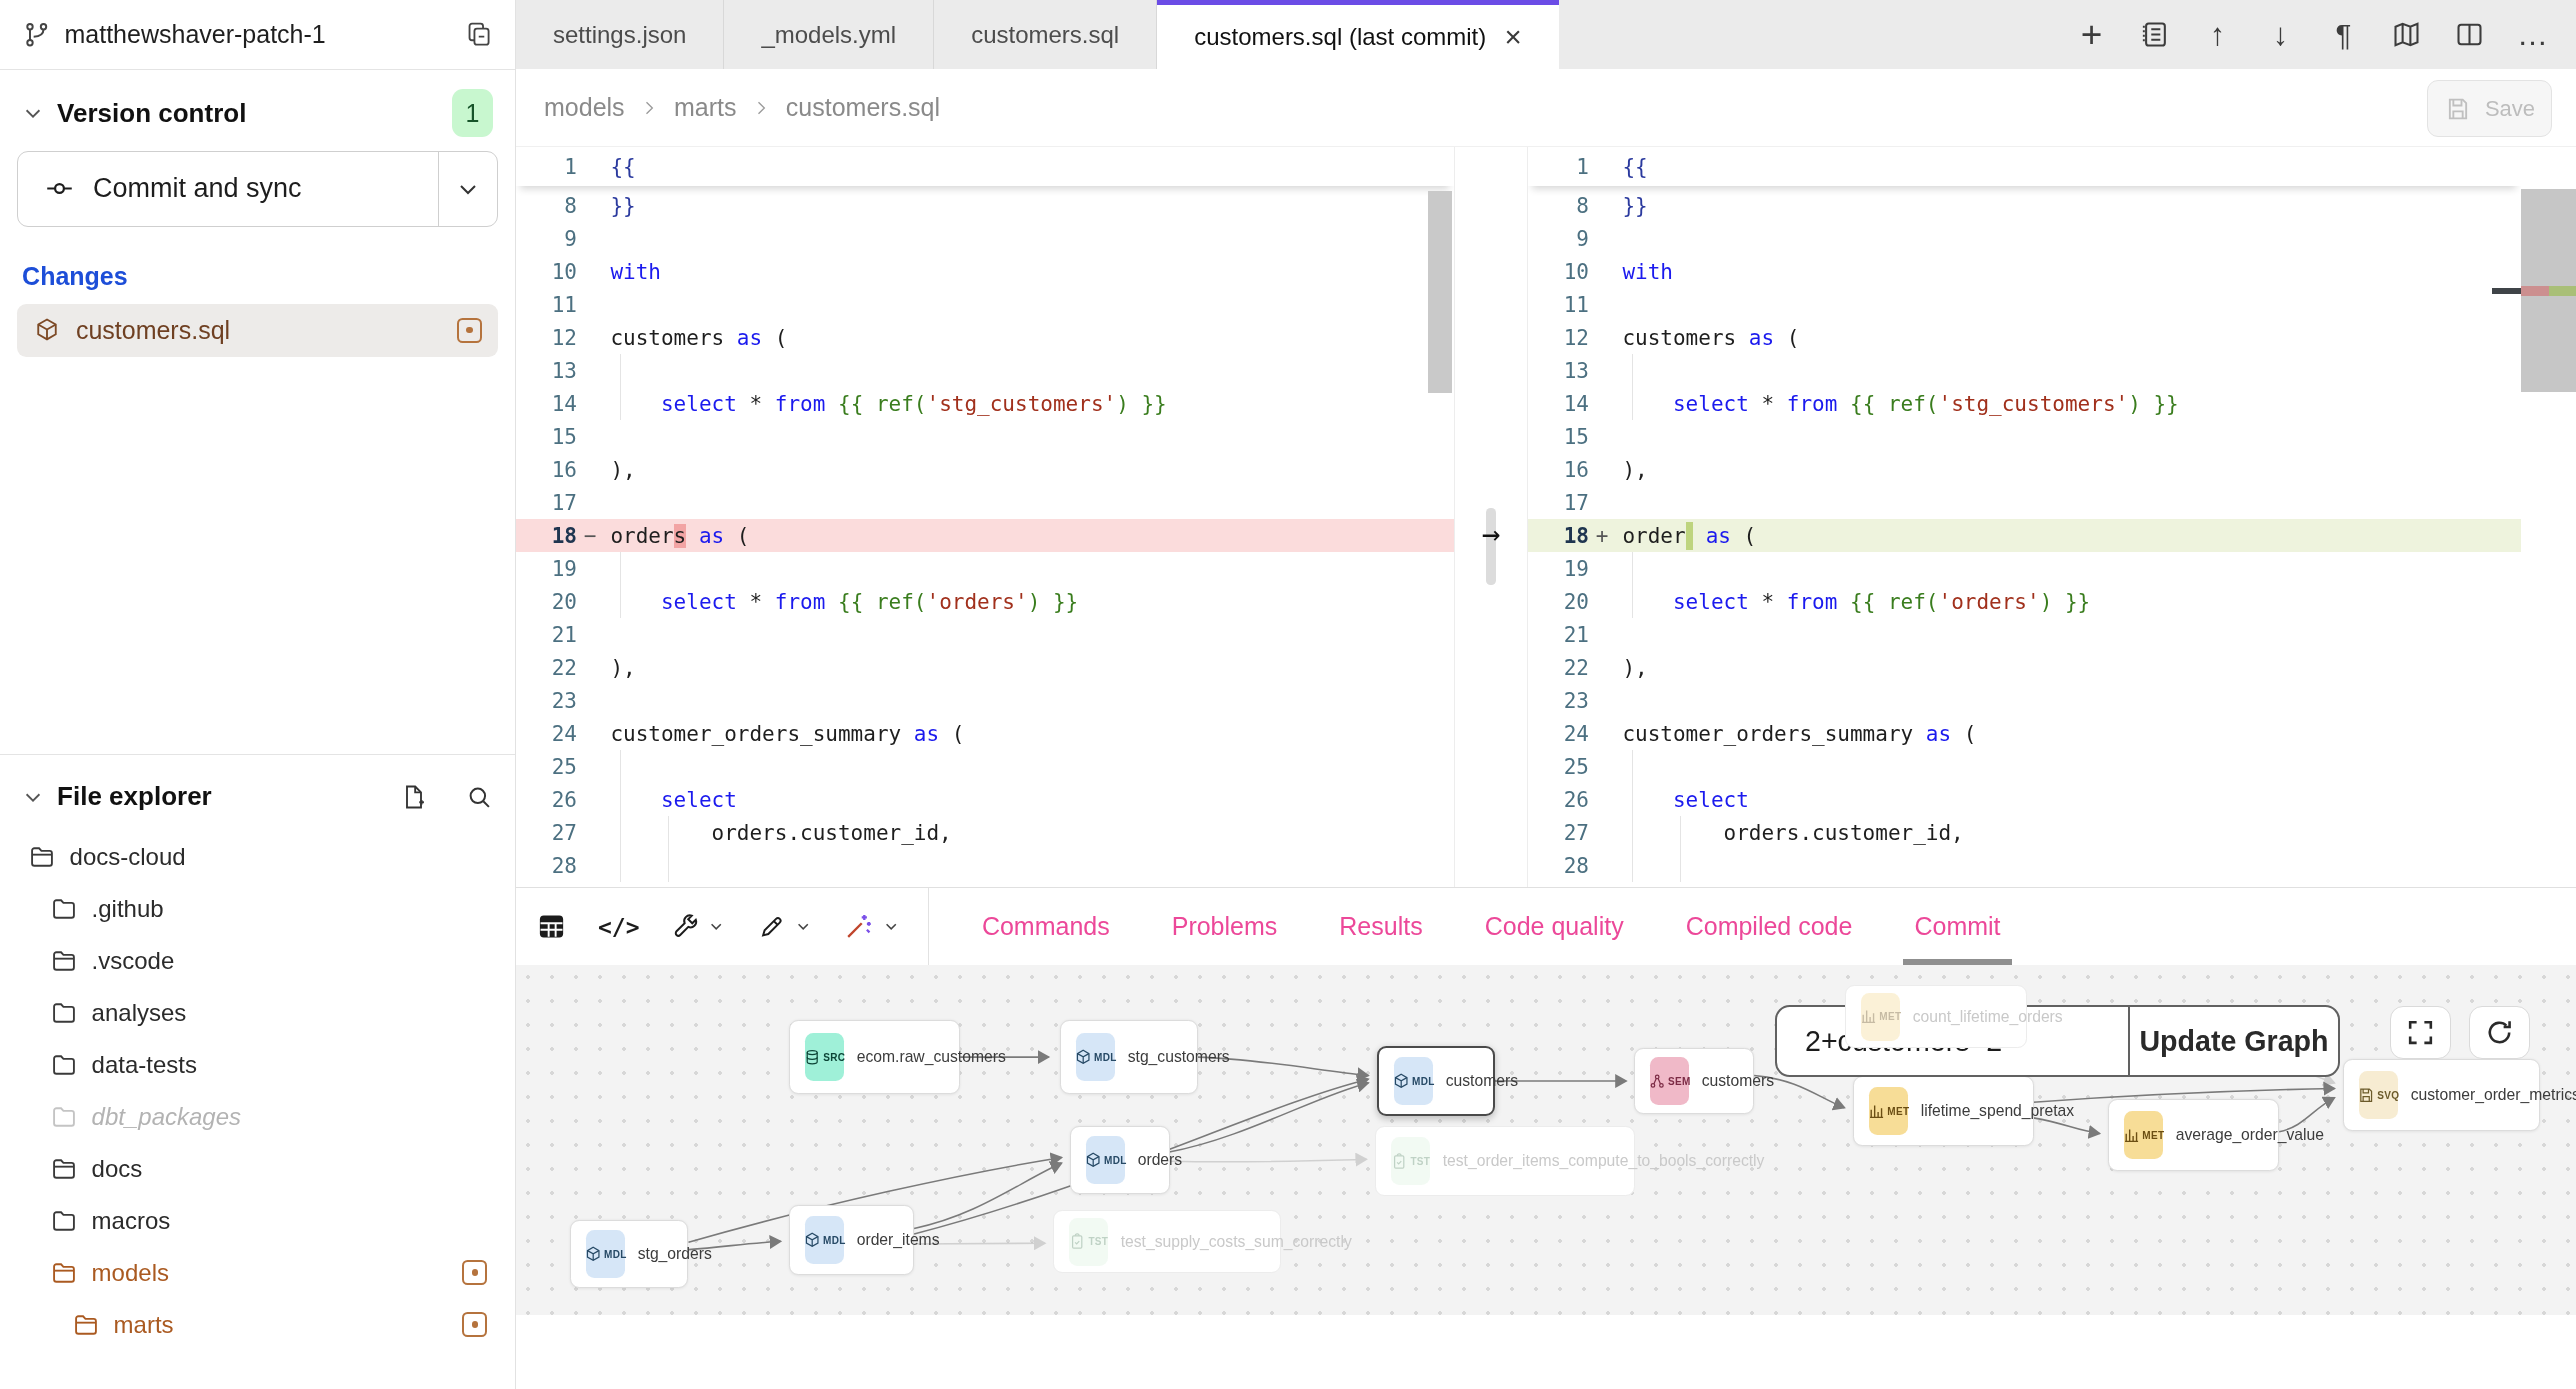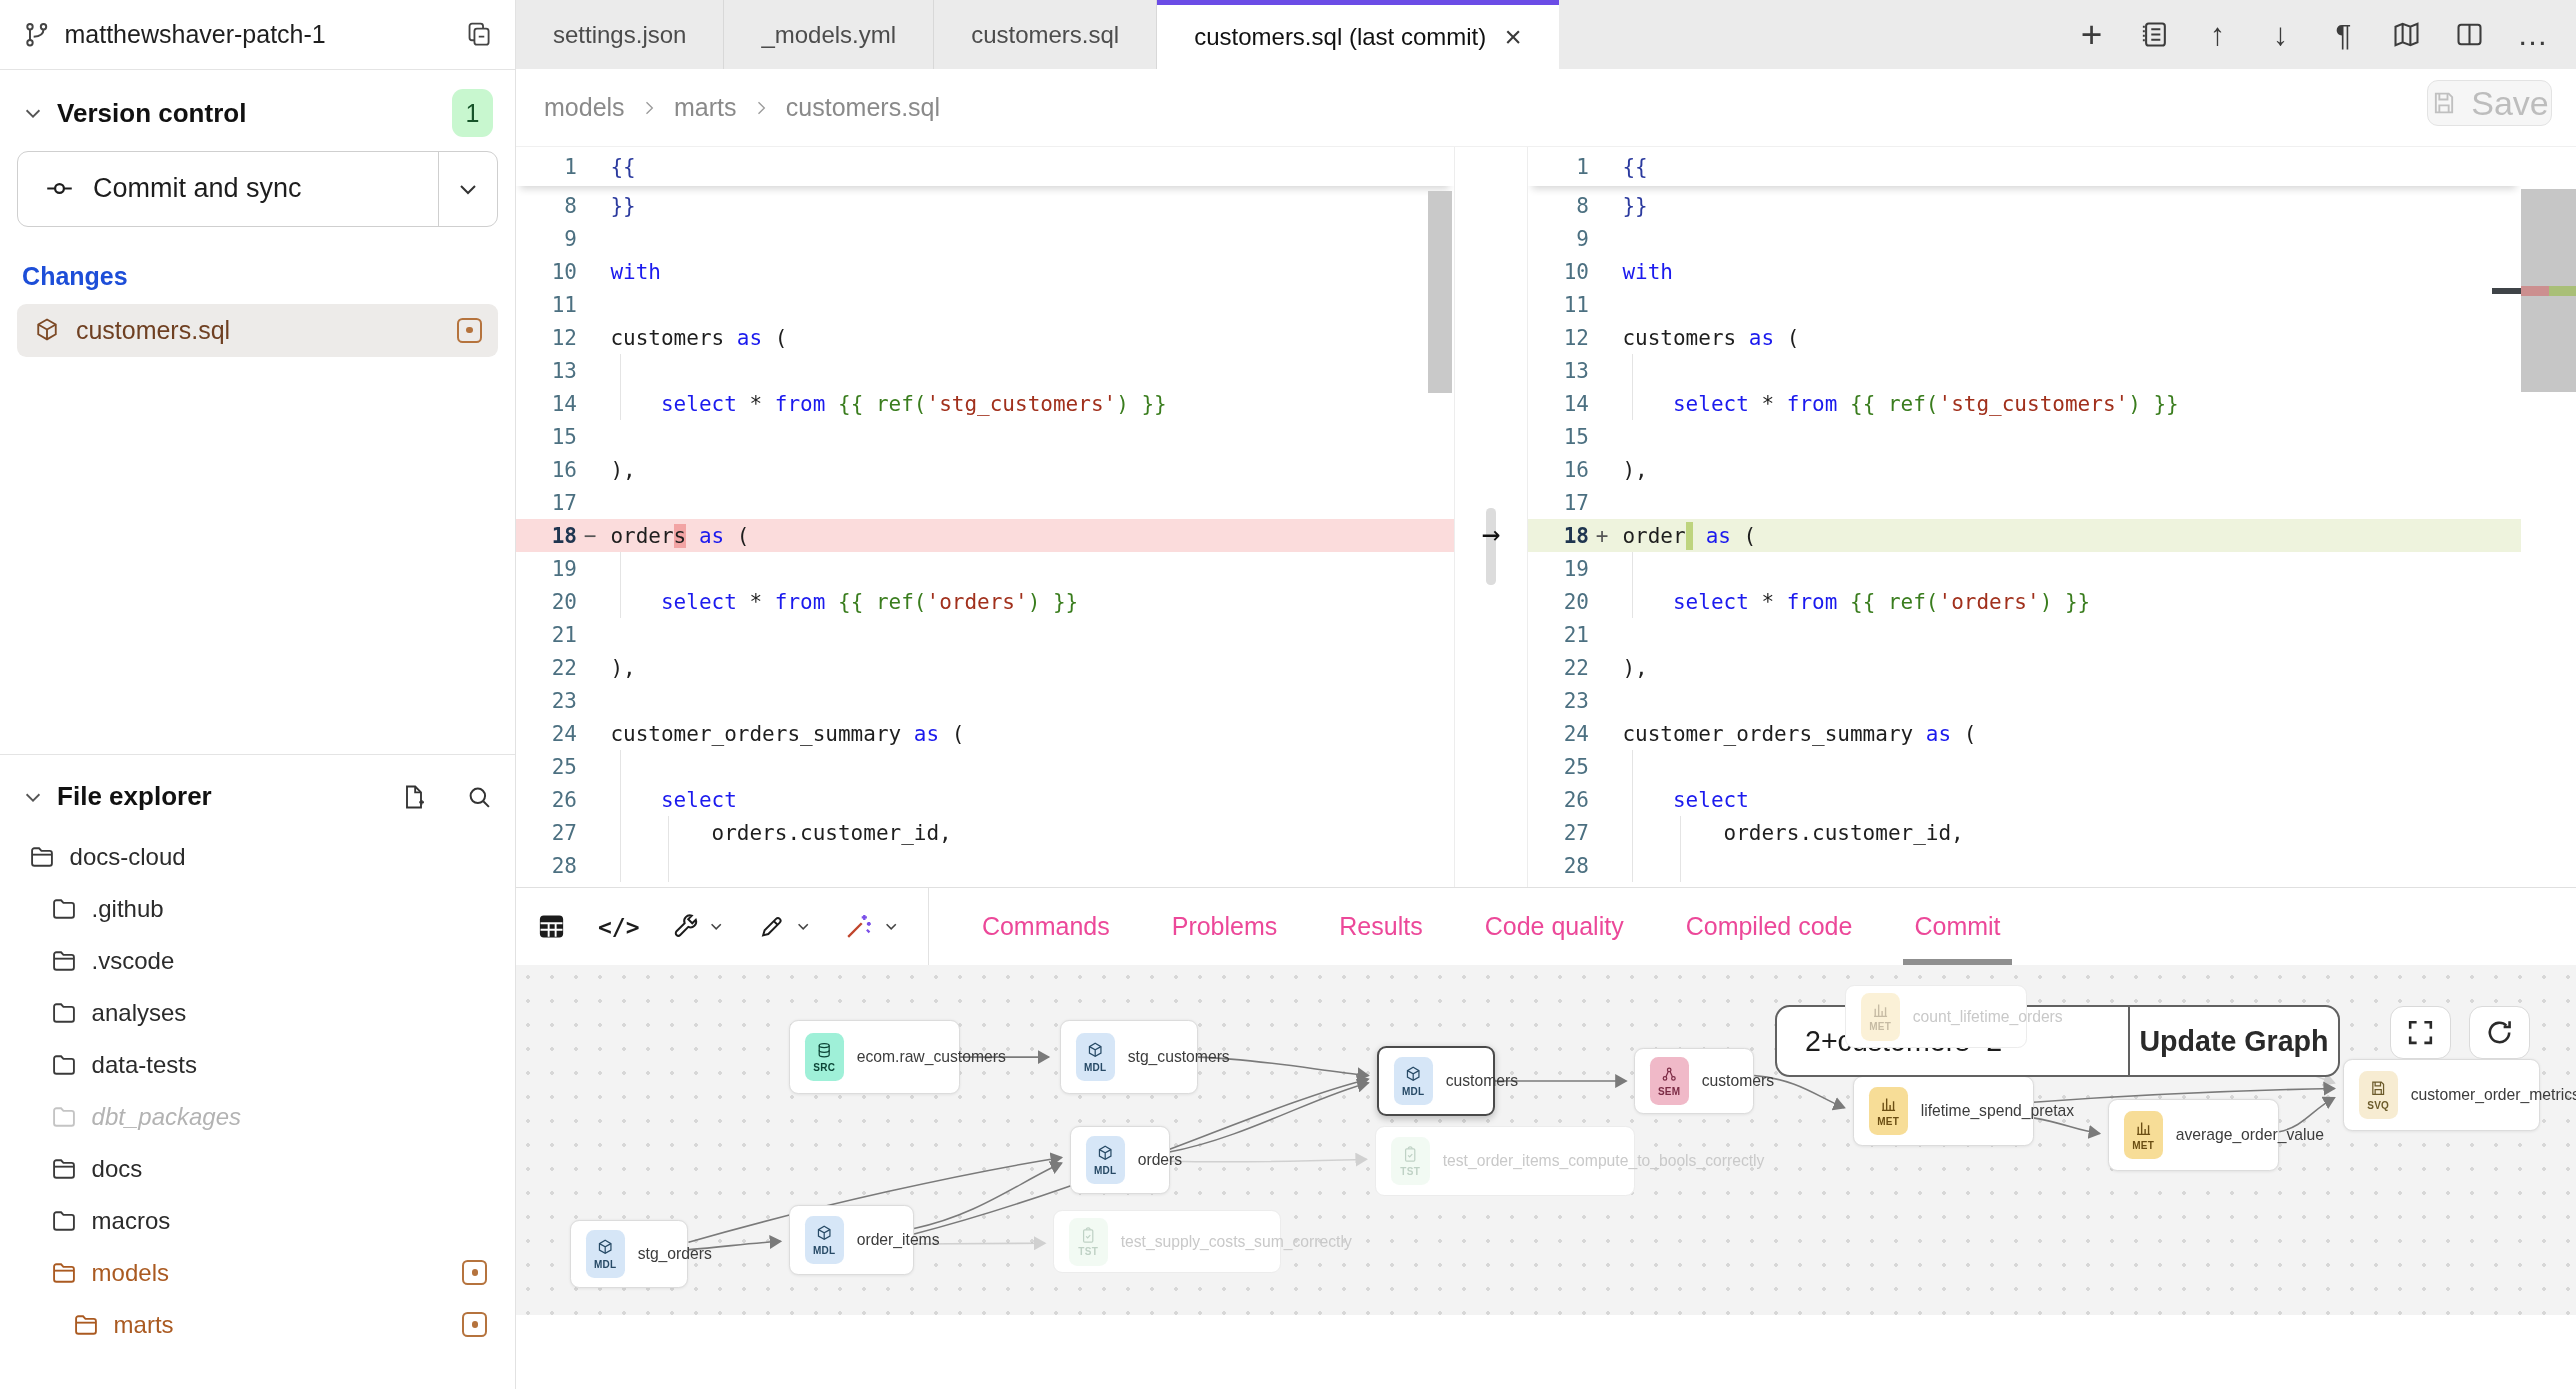--- a/index.html
+++ b/index.html
@@ -42,21 +42,21 @@
   #tabbar { height:69px; background:#ebebeb; display:flex; align-items:stretch; position:relative; flex:none; }
   .tab { display:flex; align-items:center; padding:0 37px; font-size:24px; color:#4c4c4c; border-right:0.9px solid #d8d8d8; gap:18.4px; background:#ebebeb; }
   .tab.active { background:#fff; color:#111; border-top:5.5px solid #6b4ce6; border-right:none; }
   .tab .x { font-size:29.5px; color:#3a3a3a; line-height:1; }
   #top-icons { position:absolute; right:26px; top:0; height:69px; display:flex; align-items:center; gap:28px; color:#3c3c3c; }
   .tbtn { width:35px; height:35px; display:flex; align-items:center; justify-content:center; font-size:29.5px; color:#3c3c3c; }
   
   #crumbrow { height:78px; background:#fff; border-bottom:0.9px solid #f0f0f0; display:flex; align-items:center; padding:0 28px; flex:none; position:relative; }
   #breadcrumb { display:flex; align-items:center; gap:14.7px; font-size:25px; color:#8a8a8a; }
   #breadcrumb .sep { color:#9a9a9a; }
-  #save-btn { position:absolute; right:24px; top:11px; width:125px; height:46px; background:#f6f6f6; border:0.9px solid #e3e3e3; border-radius:11px; display:flex; align-items:center; justify-content:center; gap:13px; color:#bdbdbd; font-size:34px; }
+  #save-btn { position:absolute; right:24px; top:11px; width:125px; height:57px; background:#f6f6f6; border:0.9px solid #e3e3e3; border-radius:11px; display:flex; align-items:center; justify-content:center; gap:13px; color:#bdbdbd; font-size:22px; }
 
   
   #editor { height:740px; flex:none; display:flex; position:relative; font-family:"DejaVu Sans Mono", monospace; }
   .pane { position:relative; overflow:hidden; background:#fff; }
   #pane-left { width:938px; }
   #sash { width:74px; position:relative; background:#fff; border-left:0.9px solid #ededed; border-right:0.9px solid #ededed; }
   #pane-right { width:1048px; }
   .sticky { position:absolute; left:0; right:0; top:0; height:39px; background:#fff; z-index:3; display:flex; align-items:center; box-shadow:0 6.4px 7.4px -3.7px rgba(0,0,0,.16); }
   .rows { position:absolute; left:0; right:0; top:42px; }
   .row { height:33px; display:flex; align-items:center; position:relative; }
@@ -86,21 +86,21 @@
   .tool .chev { color:#444; }
   #btabs { display:flex; align-items:stretch; gap:0; margin-left:22px; }
   .btab { display:flex; align-items:center; padding:0 31px; font-size:25px; color:#ec4899; position:relative; }
   .btab.active::after { content:""; position:absolute; left:20px; right:20px; bottom:0; height:6.4px; background:#8f8f8f; }
 
   
   #canvas { height:350px; flex:none; position:relative; background:#f3f3f3 ; background-image:radial-gradient(circle, #d7d7d7 1.6px, transparent 2px); background-size:24px 24px; overflow:hidden; }
   #edges { position:absolute; left:0; top:0; width:2060px; height:350px; }
   .node { position:absolute; background:#fff; border:1.4px solid #dcdcdc; border-radius:9.2px; box-shadow:0 0.9px 2.8px rgba(0,0,0,.07); display:flex; align-items:center; gap:13px; padding:0 14.7px; }
   .node.selected { border:2.3px solid #4a4a4a; box-shadow:0 2.8px 7.4px rgba(0,0,0,.22); }
-  .node .nbadge { width:39px; height:48px; border-radius:8.3px; display:flex; flex-direction:column; align-items:center; justify-content:center; gap:1.8px; flex:none; }
+  .node .nbadge { width:39px; height:48px; border-radius:8.3px; display:flex; align-items:center; justify-content:center; gap:1.8px; flex:none; }
   .node .nbadge .bl { font-size:10px; font-weight:bold; letter-spacing:0.3px; }
   .node .nlabel { font-size:15.7px; color:#3c3c3c; white-space:nowrap; }
   .node.wrap .nlabel { white-space:normal; line-height:1.25; }
   .node.ghost { border-color:#ececec; box-shadow:none; }
   .node.ghost .nbadge { opacity:.38; }
   .node.ghost .nlabel { color:#c9c9c9; }
   .nbadge.src { background:#9ff0d8; color:#0c4436; }
   .nbadge.mdl { background:#d6e6f7; color:#274a66; }
   .nbadge.sem { background:#f0b9c8; color:#7c2b45; }
   .nbadge.met { background:#f7dd97; color:#6b4e13; }

